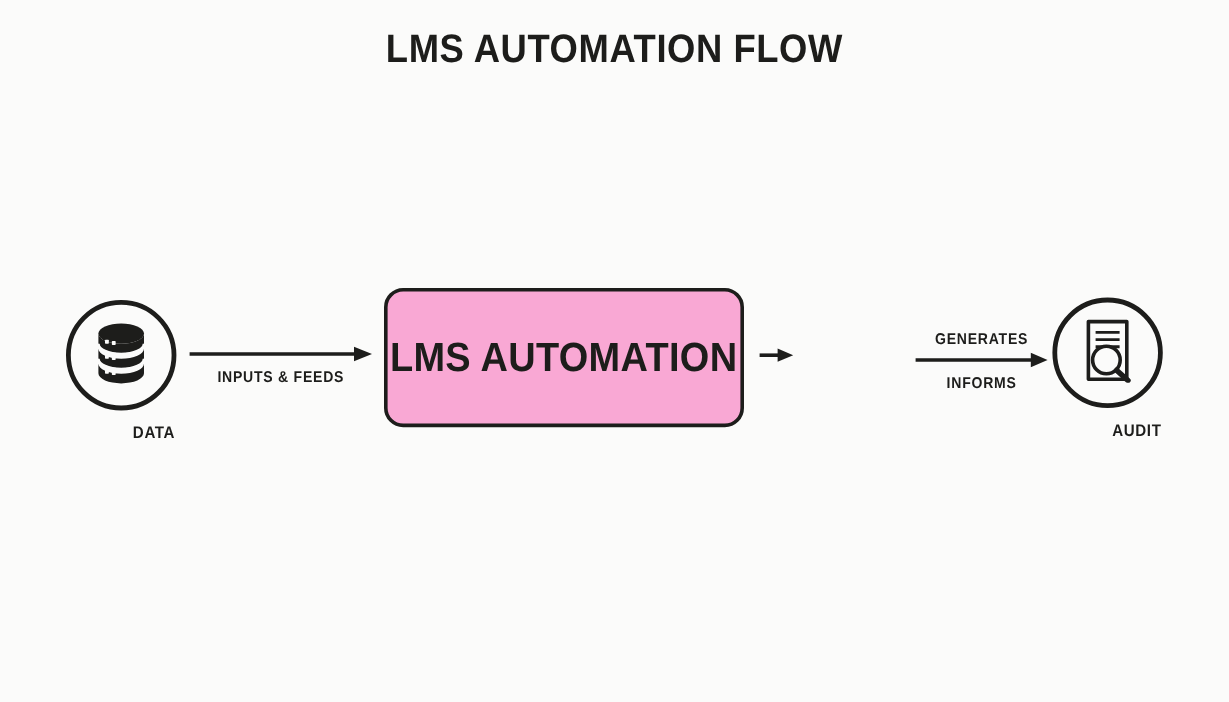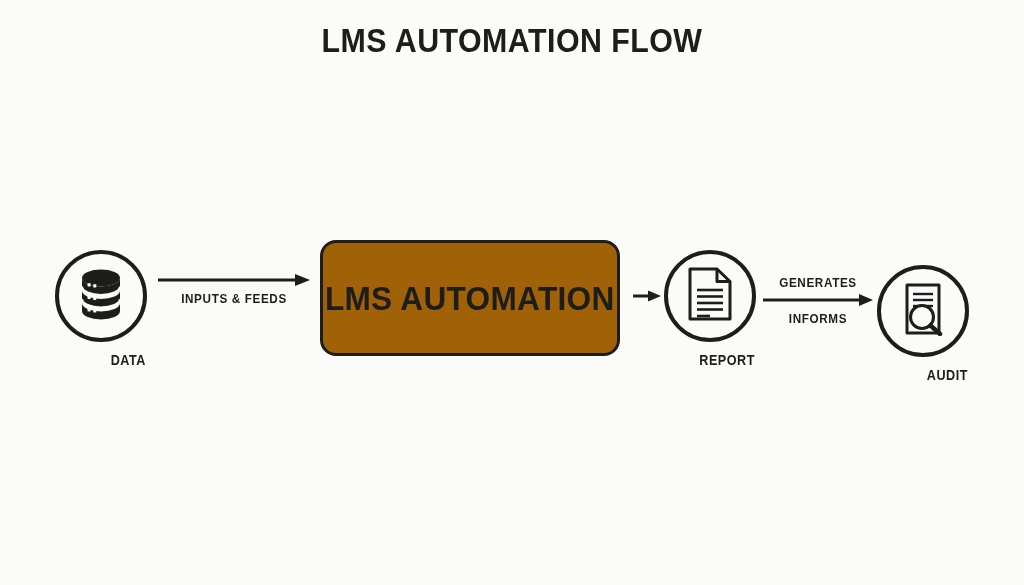--- a/index.html
+++ b/index.html
@@ -66,21 +66,21 @@
     color: #1d1d1b;
     transform: scaleX(0.9);
     white-space: nowrap;
   }
 
   
   .process-box {
     position: absolute;
     border: 3.5px solid #1d1d1b;
     border-radius: 16px;
-    background: #a16207;
+    background: #f9a8d4;
     box-sizing: border-box;
     display: flex;
     align-items: center;
     justify-content: center;
   }
   .process-label {
     font-family: "Liberation Sans Narrow", "Liberation Sans", sans-serif;
     font-size: 34px;
     font-weight: bold;
     letter-spacing: 0.3px;
@@ -143,68 +143,50 @@
             <rect x="18.2" y="29.7" width="3.2" height="3.2" rx="0.6"></rect>
             <rect x="12.5" y="41.2" width="3.2" height="3.2" rx="0.6"></rect>
             <rect x="18.2" y="42.2" width="3.2" height="3.2" rx="0.6"></rect>
           </g>
         </svg>
       </span>
     </div>
     <div class="node-label">DATA</div>
   </div>
 
-  <div class="connector" style="left:158px; top:273px; width:152px; height:14px;">
+  <div class="connector" style="left:158px; top:288px; width:152px; height:14px;">
     <svg class="conn-svg" width="152" height="14" viewBox="0 0 152 14" aria-hidden="true">
       <line x1="0" y1="7" x2="140" y2="7" stroke="#1d1d1b" stroke-width="3"></line>
       <polygon points="152,7 137,1 137,13" fill="#1d1d1b"></polygon>
     </svg>
     <div class="conn-label below">INPUTS &amp; FEEDS</div>
   </div>
 
   <div class="process-box" style="left:320px; top:240px; width:300px; height:116px;">
     <div class="process-label">LMS AUTOMATION</div>
   </div>
 
   <div class="connector" style="left:633px; top:289px; width:28px; height:14px;">
     <svg class="conn-svg" width="28" height="14" viewBox="0 0 28 14" aria-hidden="true">
       <line x1="0" y1="7" x2="18" y2="7" stroke="#1d1d1b" stroke-width="3"></line>
       <polygon points="28,7 15,1.5 15,12.5" fill="#1d1d1b"></polygon>
     </svg>
   </div>
 
-  <div class="node" style="left:660px; top:250px;">
-    <div class="circle">
-      <span>
-        <svg width="48" height="56" viewBox="0 0 48 56" aria-hidden="true">
-          <path d="M4 3 H31 L44 15.5 V53 H4 Z" fill="none" stroke="#1d1d1b" stroke-width="3" stroke-linejoin="round"></path>
-          <path d="M31 3 V15.5 H44" fill="none" stroke="#1d1d1b" stroke-width="3" stroke-linejoin="round"></path>
-          <g stroke="#1d1d1b" stroke-width="2.6" stroke-linecap="butt">
-            <line x1="11" y1="24" x2="37" y2="24"></line>
-            <line x1="11" y1="30.5" x2="37" y2="30.5"></line>
-            <line x1="11" y1="37" x2="37" y2="37"></line>
-            <line x1="11" y1="43.5" x2="37" y2="43.5"></line>
-            <line x1="11" y1="50" x2="24" y2="50"></line>
-          </g>
-        </svg>
-      </span>
-    </div>
-    <div class="node-label">REPORT</div>
-  </div>
 
   <div class="connector" style="left:763px; top:293px; width:110px; height:14px;">
     <svg class="conn-svg" width="110" height="14" viewBox="0 0 110 14" aria-hidden="true">
       <line x1="0" y1="7" x2="98" y2="7" stroke="#1d1d1b" stroke-width="3"></line>
       <polygon points="110,7 96,1 96,13" fill="#1d1d1b"></polygon>
     </svg>
     <div class="conn-label above">GENERATES</div>
     <div class="conn-label below">INFORMS</div>
   </div>
 
-  <div class="node" style="left:873px; top:265px;">
+  <div class="node" style="left:873px; top:248px;">
     <div class="circle">
       <span>
         <svg width="50" height="54" viewBox="0 0 50 54" aria-hidden="true">
 
           <path d="M9 3 H41 V51 H9 Z" fill="none" stroke="#1d1d1b" stroke-width="3" stroke-linejoin="round"></path>
           <g stroke="#1d1d1b" stroke-width="2.4">
             <line x1="15" y1="12" x2="35" y2="12"></line>
             <line x1="15" y1="18" x2="35" y2="18"></line>
             <line x1="15" y1="24" x2="35" y2="24"></line>
           </g>

